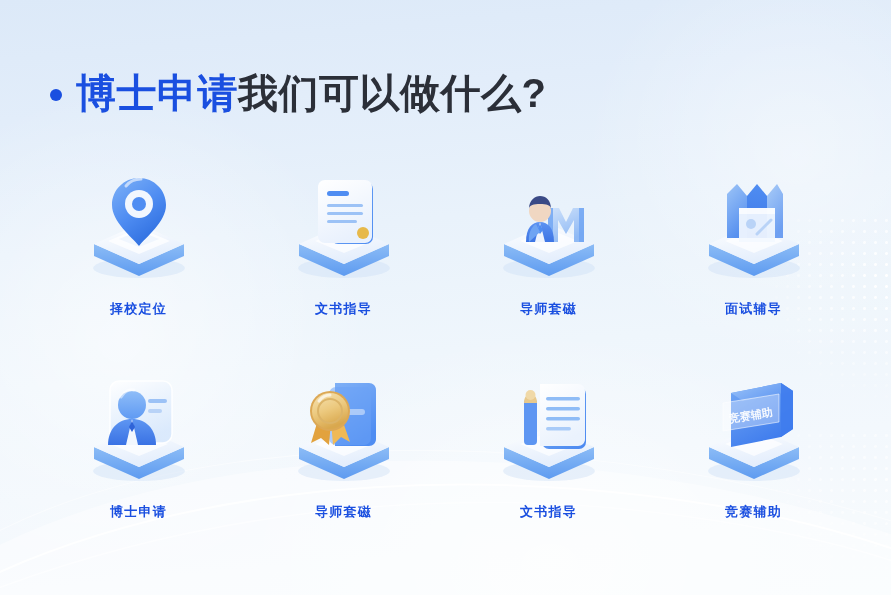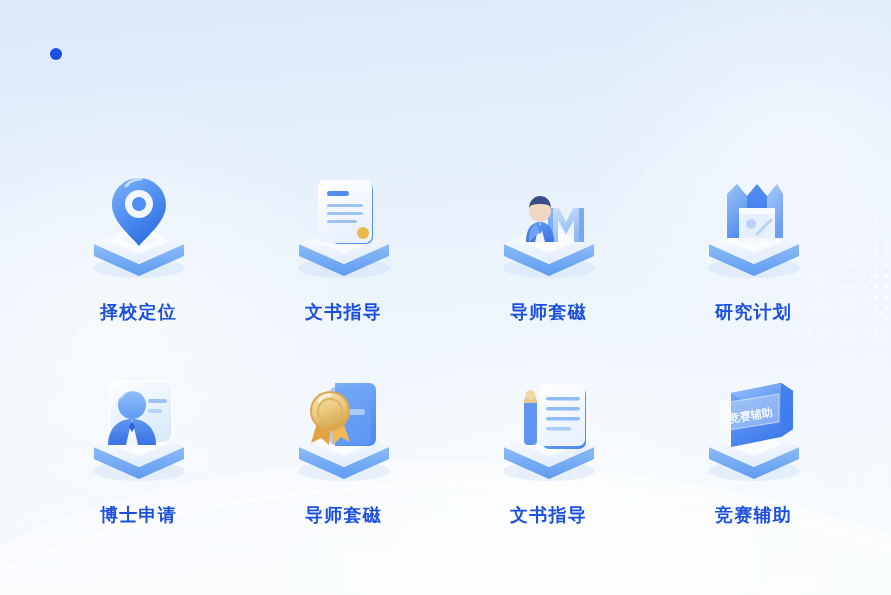--- a/index.html
+++ b/index.html
@@ -132,21 +132,21 @@
     align-items: center;
   }
   .art {
     position: relative;
     width: 150px;
     height: 118px;
     margin-top: 4px;
   }
   .cell-label {
     margin-top: 18px;
-    font-size: 18px;
+    font-size: 13px;
     font-weight: 700;
     color: #1a4fe0;
     letter-spacing: 1.2px;
     white-space: nowrap;
   }
 
   svg { display: block; overflow: visible; }
 </style>
 </head>
 <body>
@@ -163,20 +163,21 @@
   <svg class="waves" viewBox="0 0 891 250" preserveAspectRatio="none">
     <path d="M-20,210 C150,120 380,98 620,128 C760,146 850,175 911,196 L911,250 L-20,250 Z" fill="rgba(255,255,255,0.42)"></path>
     <path d="M-20,236 C160,150 400,122 640,150 C780,166 860,192 911,210" fill="none" stroke="rgba(255,255,255,0.85)" stroke-width="2"></path>
     <path d="M-20,250 C190,168 430,140 660,168 C790,184 865,206 911,222" fill="none" stroke="rgba(255,255,255,0.55)" stroke-width="1.5"></path>
     <path d="M-20,196 C120,118 330,92 560,112 C720,126 840,160 911,182" fill="none" stroke="rgba(255,255,255,0.45)" stroke-width="1.2"></path>
   </svg>
 
   <div class="header">
     <div class="title-row">
       <span class="bullet"></span>
+      <h1 class="title"><span class="hl">博士申请</span><span>我们可以做什么?</span></h1>
     </div>
   </div>
 
   <div class="grid">
 
     <div class="cell">
       <div class="art">
         <svg width="150" height="118" viewBox="0 0 150 118">
           <defs>
             <linearGradient id="pinG" x1="0" y1="0" x2="0.6" y2="1">
@@ -288,21 +289,21 @@
           <path d="M46,77 L75,89 L104,77 L75,65 Z" fill="#ffffff" opacity="0.7"></path>
           <path d="M48,74 L48,30 L58,20 L68,32 L68,74 Z" fill="url(#resG)"></path>
           <path d="M68,32 L78,20 L88,32 L88,74 L68,74 Z" fill="url(#resG2)"></path>
           <path d="M88,32 L98,20 L104,30 L104,74 L88,74 Z" fill="url(#resG)" opacity="0.85"></path>
           <path d="M60,44 L96,44 L96,78 L60,78 Z" fill="#f3f8ff" opacity="0.92"></path>
           <path d="M60,44 L96,44 L96,50 L60,50 Z" fill="#ffffff" opacity="0.7"></path>
           <circle cx="72" cy="60" r="5" fill="#b9d3f7"></circle>
           <path d="M78,70 L92,56" stroke="#b9d3f7" stroke-width="3" stroke-linecap="round"></path>
         </svg>
       </div>
-      <div class="cell-label">研究计划</div>
+      <div class="cell-label">面试辅导</div>
     </div>
 
     <div class="cell">
       <div class="art">
         <svg width="150" height="118" viewBox="0 0 150 118">
           <defs>
             <linearGradient id="scrG" x1="0" y1="0" x2="0.4" y2="1">
               <stop offset="0%" stop-color="rgba(255,255,255,0.95)"></stop>
               <stop offset="100%" stop-color="rgba(214,231,252,0.85)"></stop>
             </linearGradient>

